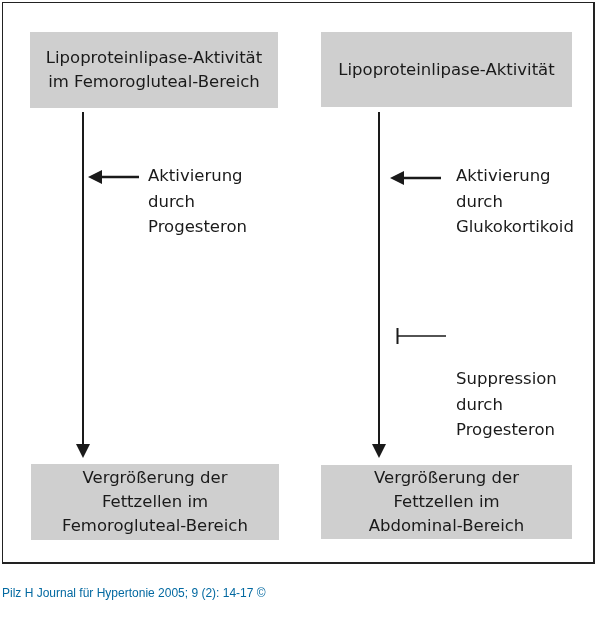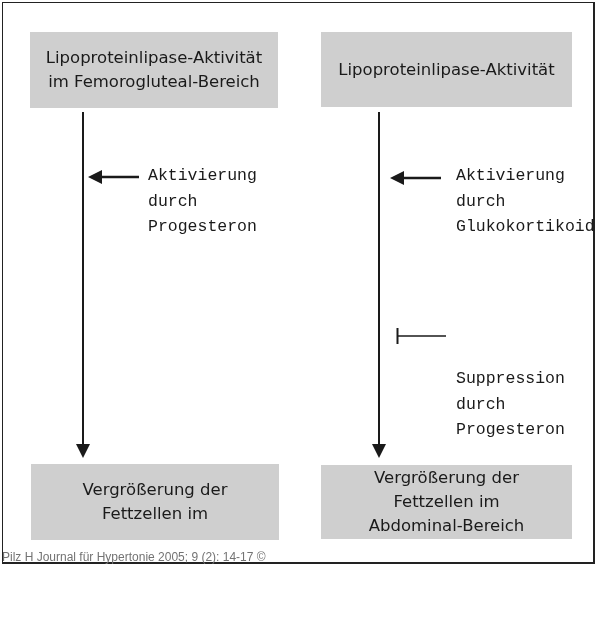--- a/index.html
+++ b/index.html
@@ -3,22 +3,22 @@
 <meta charset="utf-8">
 <style>
   html, body { margin:0; padding:0; background:#ffffff; }
   body { width:600px; height:629px; position:relative; overflow:hidden; font-family:"DejaVu Sans", sans-serif; color:#1a1a1a; }
   .frame { position:absolute; left:2px; top:2px; width:593px; height:562px; border:1px solid #222; border-right:2px solid #222; border-bottom:2px solid #222; box-sizing:border-box; }
   .box { position:absolute; background:#cfcfcf; display:flex; align-items:center; justify-content:center; text-align:center; font-size:16.5px; line-height:24px; color:#1a1a1a; }
   .box span { display:block; }
   .vline { position:absolute; width:2px; background:#1a1a1a; }
   .arrowhead-down { position:absolute; width:0; height:0; border-left:7px solid transparent; border-right:7px solid transparent; border-top:14px solid #1a1a1a; }
   .label { position:absolute; font-size:16.5px; line-height:25.5px; color:#1a1a1a; }
-  .label span { display:block;font-family:Liberation Mono, monospace; }
-  .caption { position:absolute; left:2px; top:550px; font-family:"Liberation Sans", sans-serif; font-size:12px; color:#737373; }
+  .label span { display:block; }
+  .caption { position:absolute; left:2px; top:586px; font-family:"Liberation Sans", sans-serif; font-size:12px; color:#0369a1; }
 </style>
 </head>
 <body>
 
 <div class="frame"></div>
 
 <div class="box" style="left:30px; top:32px; width:248px; height:76px;">
   <div>
     <span>Lipoproteinlipase-Aktivität</span>
     <span>im Femorogluteal-Bereich</span>
@@ -36,20 +36,21 @@
 <div class="label" style="left:148px; top:163px;">
   <span>Aktivierung</span>
   <span>durch</span>
   <span>Progesteron</span>
 </div>
 
 <div class="box" style="left:31px; top:464px; width:248px; height:76px;">
   <div>
     <span>Vergrößerung der</span>
     <span>Fettzellen im</span>
+    <span>Femorogluteal-Bereich</span>
   </div>
 </div>
 
 <div class="box" style="left:321px; top:32px; width:251px; height:75px;">
   <div>
     <span>Lipoproteinlipase-Aktivität</span>
   </div>
 </div>
 
 <div class="vline" style="left:378px; top:112px; height:334px;"></div>

